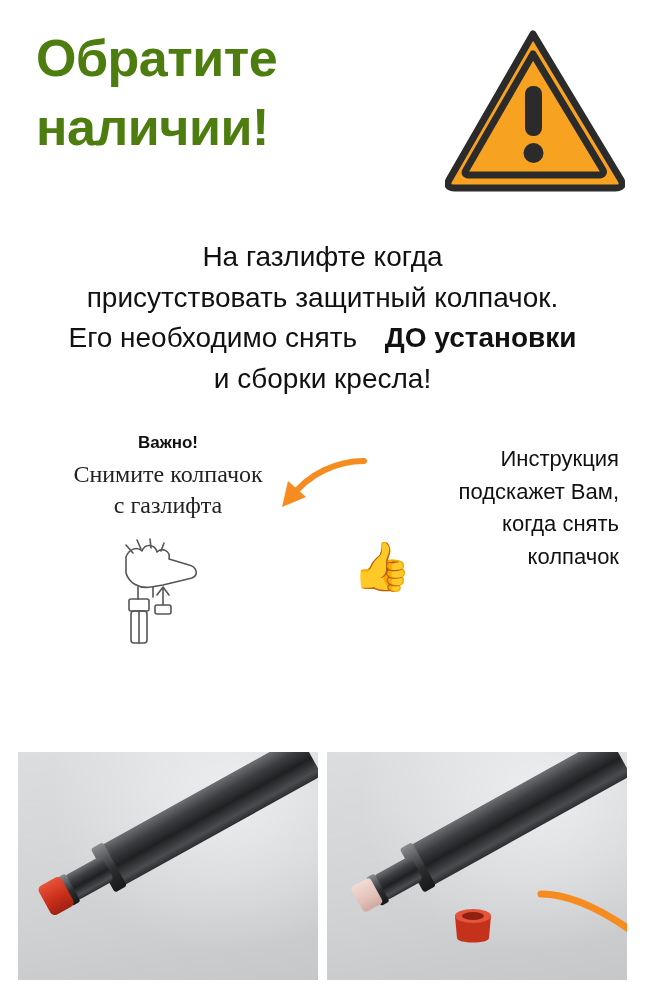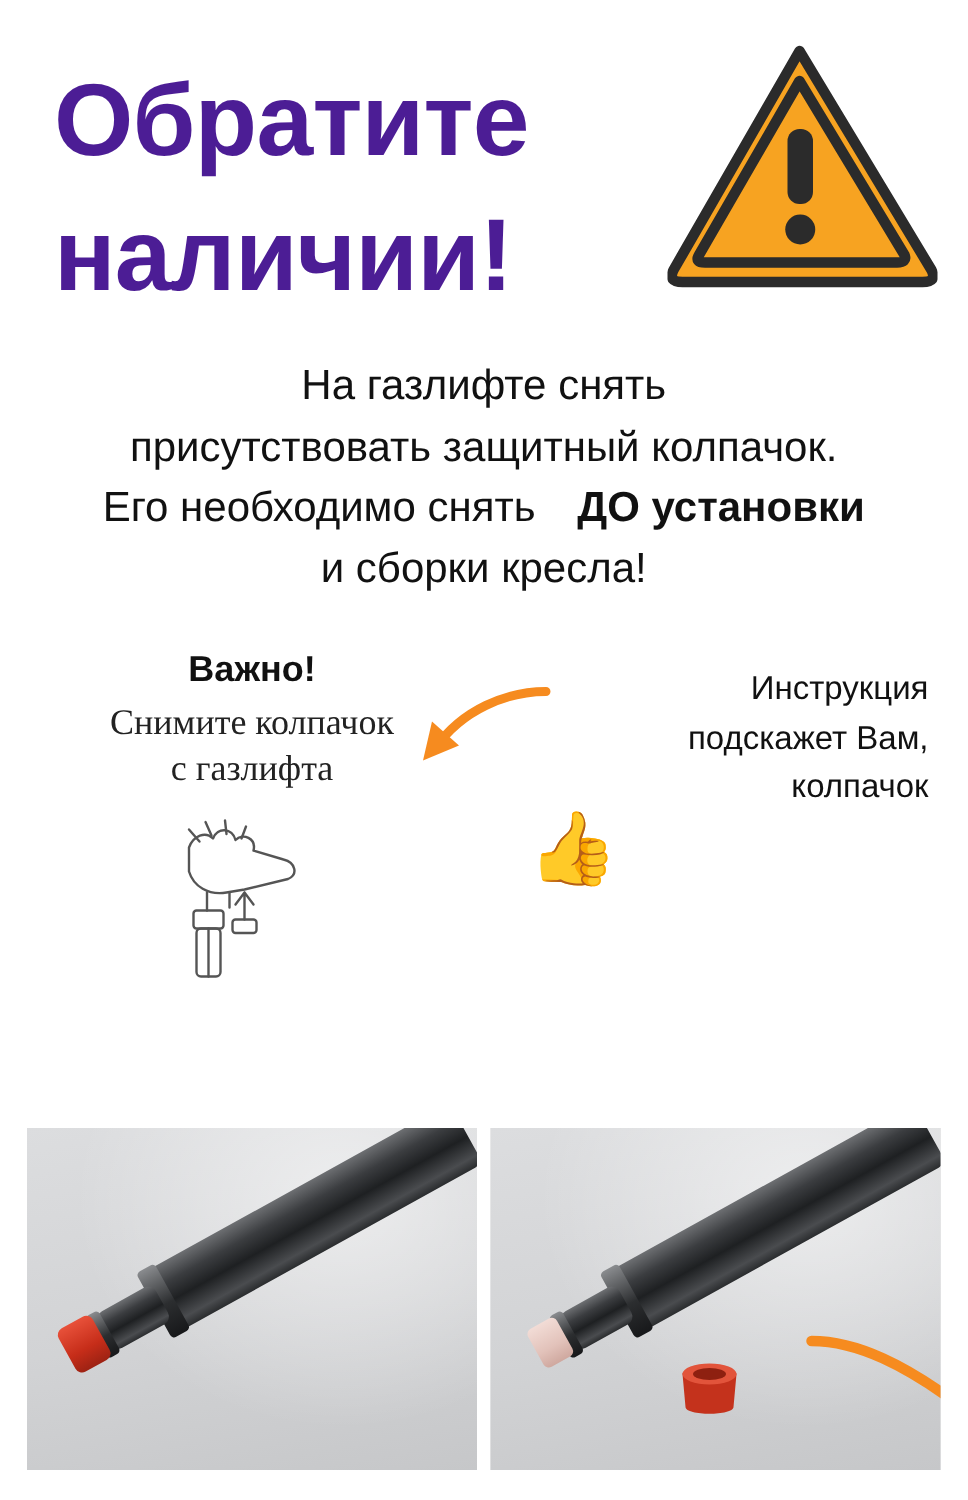--- a/index.html
+++ b/index.html
@@ -17,26 +17,26 @@
   }
 
   
   .header {
     position: relative;
     height: 215px;
   }
   .header-title {
     position: absolute;
     left: 36px;
-    top: 36px;
+    top: 24px;
     width: 420px;
-    font-size: 68px;
+    font-size: 52px;
     font-weight: bold;
     line-height: 1.32;
-    color: #4c1d95;
+    color: #4d7c0f;
     letter-spacing: -0.5px;
   }
   .warning-sign {
     position: absolute;
     right: 20px;
     top: 28px;
     width: 180px;
     height: 165px;
   }
 
@@ -60,21 +60,21 @@
     height: 250px;
   }
   .note-card {
     position: absolute;
     left: 58px;
     top: 0;
     width: 220px;
     text-align: center;
   }
   .note-title {
-    font-size: 24px;
+    font-size: 17px;
     font-weight: bold;
     color: #111;
     margin-bottom: 6px;
   }
   .note-line {
     font-size: 24px;
     color: #222;
     line-height: 1.28;
     font-family: Liberation Serif, serif;
   }
@@ -189,21 +189,21 @@
 
   <svg class="warning-sign" viewBox="0 0 180 165">
     <path d="M88 6 L176 152 Q180 160 170 160 L10 160 Q0 160 4 152 Z" fill="#F7A321" stroke="#2b2b2b" stroke-width="7" stroke-linejoin="round"></path>
     <path d="M88 26 L158 142 Q160 147 153 147 L25 147 Q18 147 21 142 Z" fill="none" stroke="#2b2b2b" stroke-width="7" stroke-linejoin="round"></path>
     <rect x="80" y="58" width="17" height="50" rx="8" fill="#2b2b2b"></rect>
     <circle cx="88.5" cy="125" r="10" fill="#2b2b2b"></circle>
   </svg>
 </div>
 
 <div class="lead">
-  <div>На газлифте снять</div>
+  <div>На газлифте когда</div>
   <div>присутствовать защитный колпачок.</div>
   <div>
     <span>Его необходимо снять </span><b>ДО установки</b>
   </div>
   <div>и сборки кресла!</div>
 </div>
 
 <div class="middle">
 
   <div class="note-card">
@@ -227,20 +227,21 @@
   </div>
 
   <svg class="arrow-small" viewBox="0 0 96 60">
     <path d="M92 6 C66 6, 36 18, 18 44" fill="none" stroke="#F68B1F" stroke-width="6" stroke-linecap="round"></path>
     <path d="M10 52 L16 26 L34 42 Z" fill="#F68B1F"></path>
   </svg>
 
   <div class="right-text">
     <div>Инструкция</div>
     <div>подскажет Вам,</div>
+    <div>когда снять</div>
     <div>колпачок</div>
   </div>
 
   <div class="thumb">👍</div>
 </div>
 
 <div class="photos">
 
   <div class="photo">
     <div class="floorline"></div>

